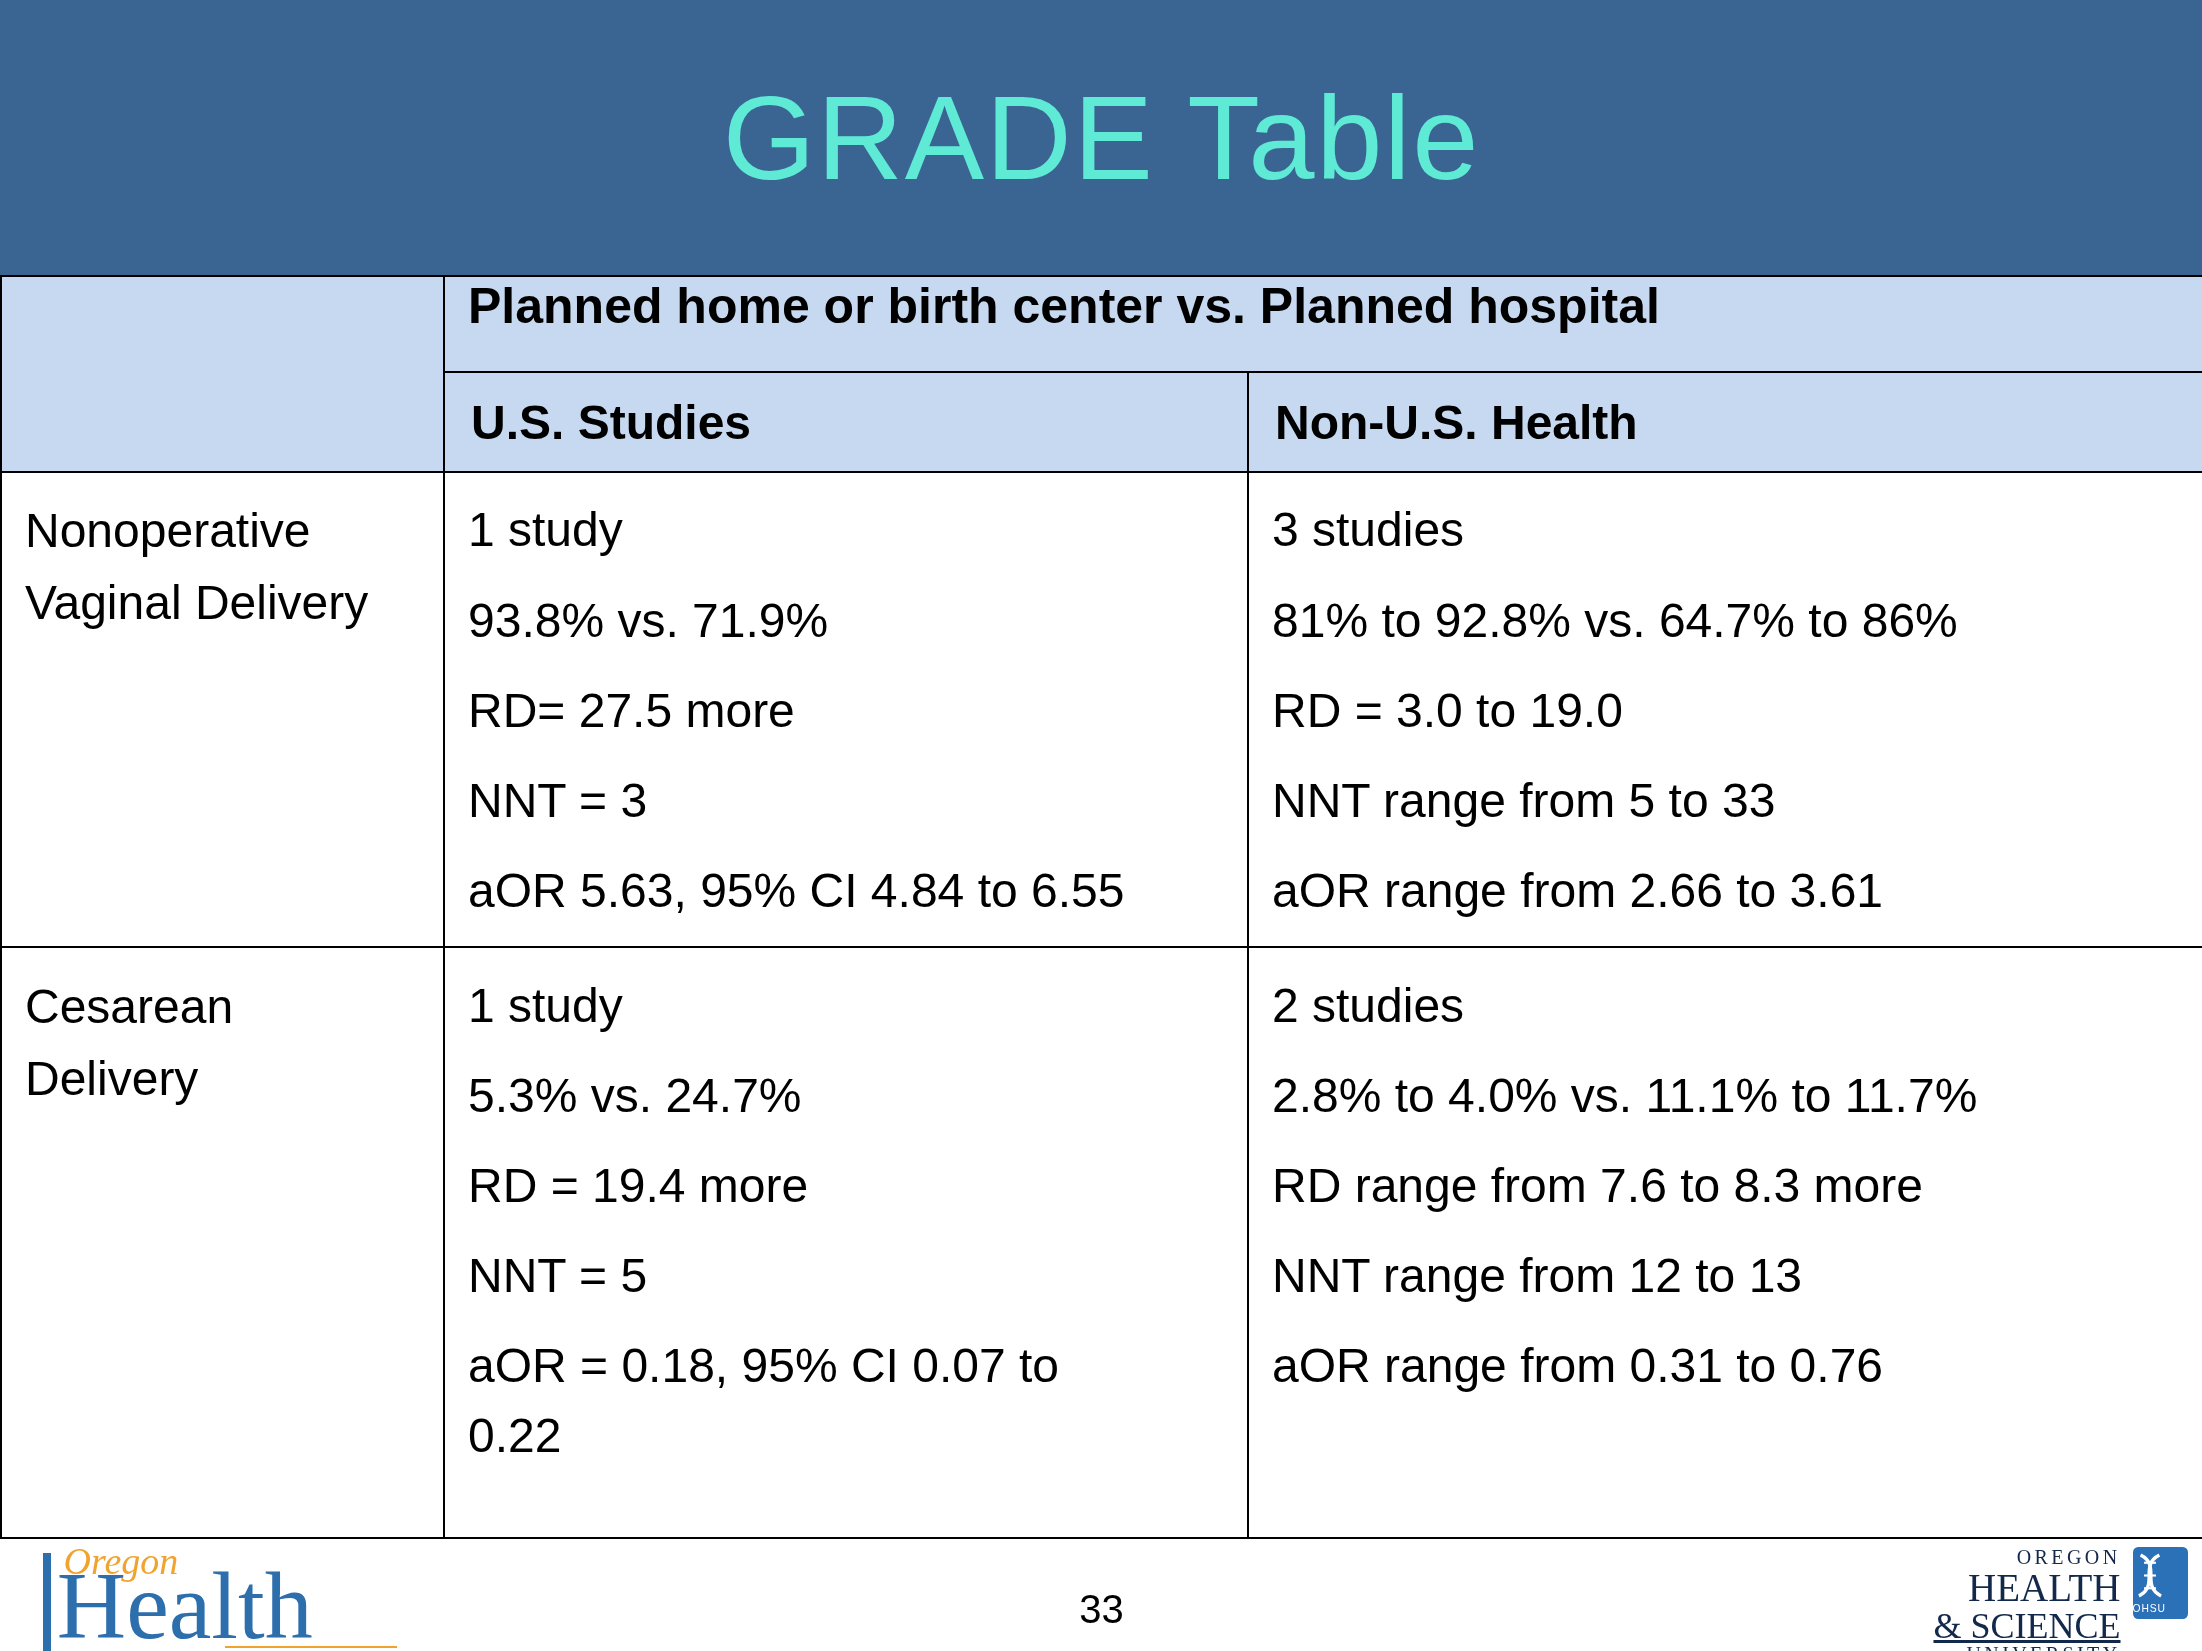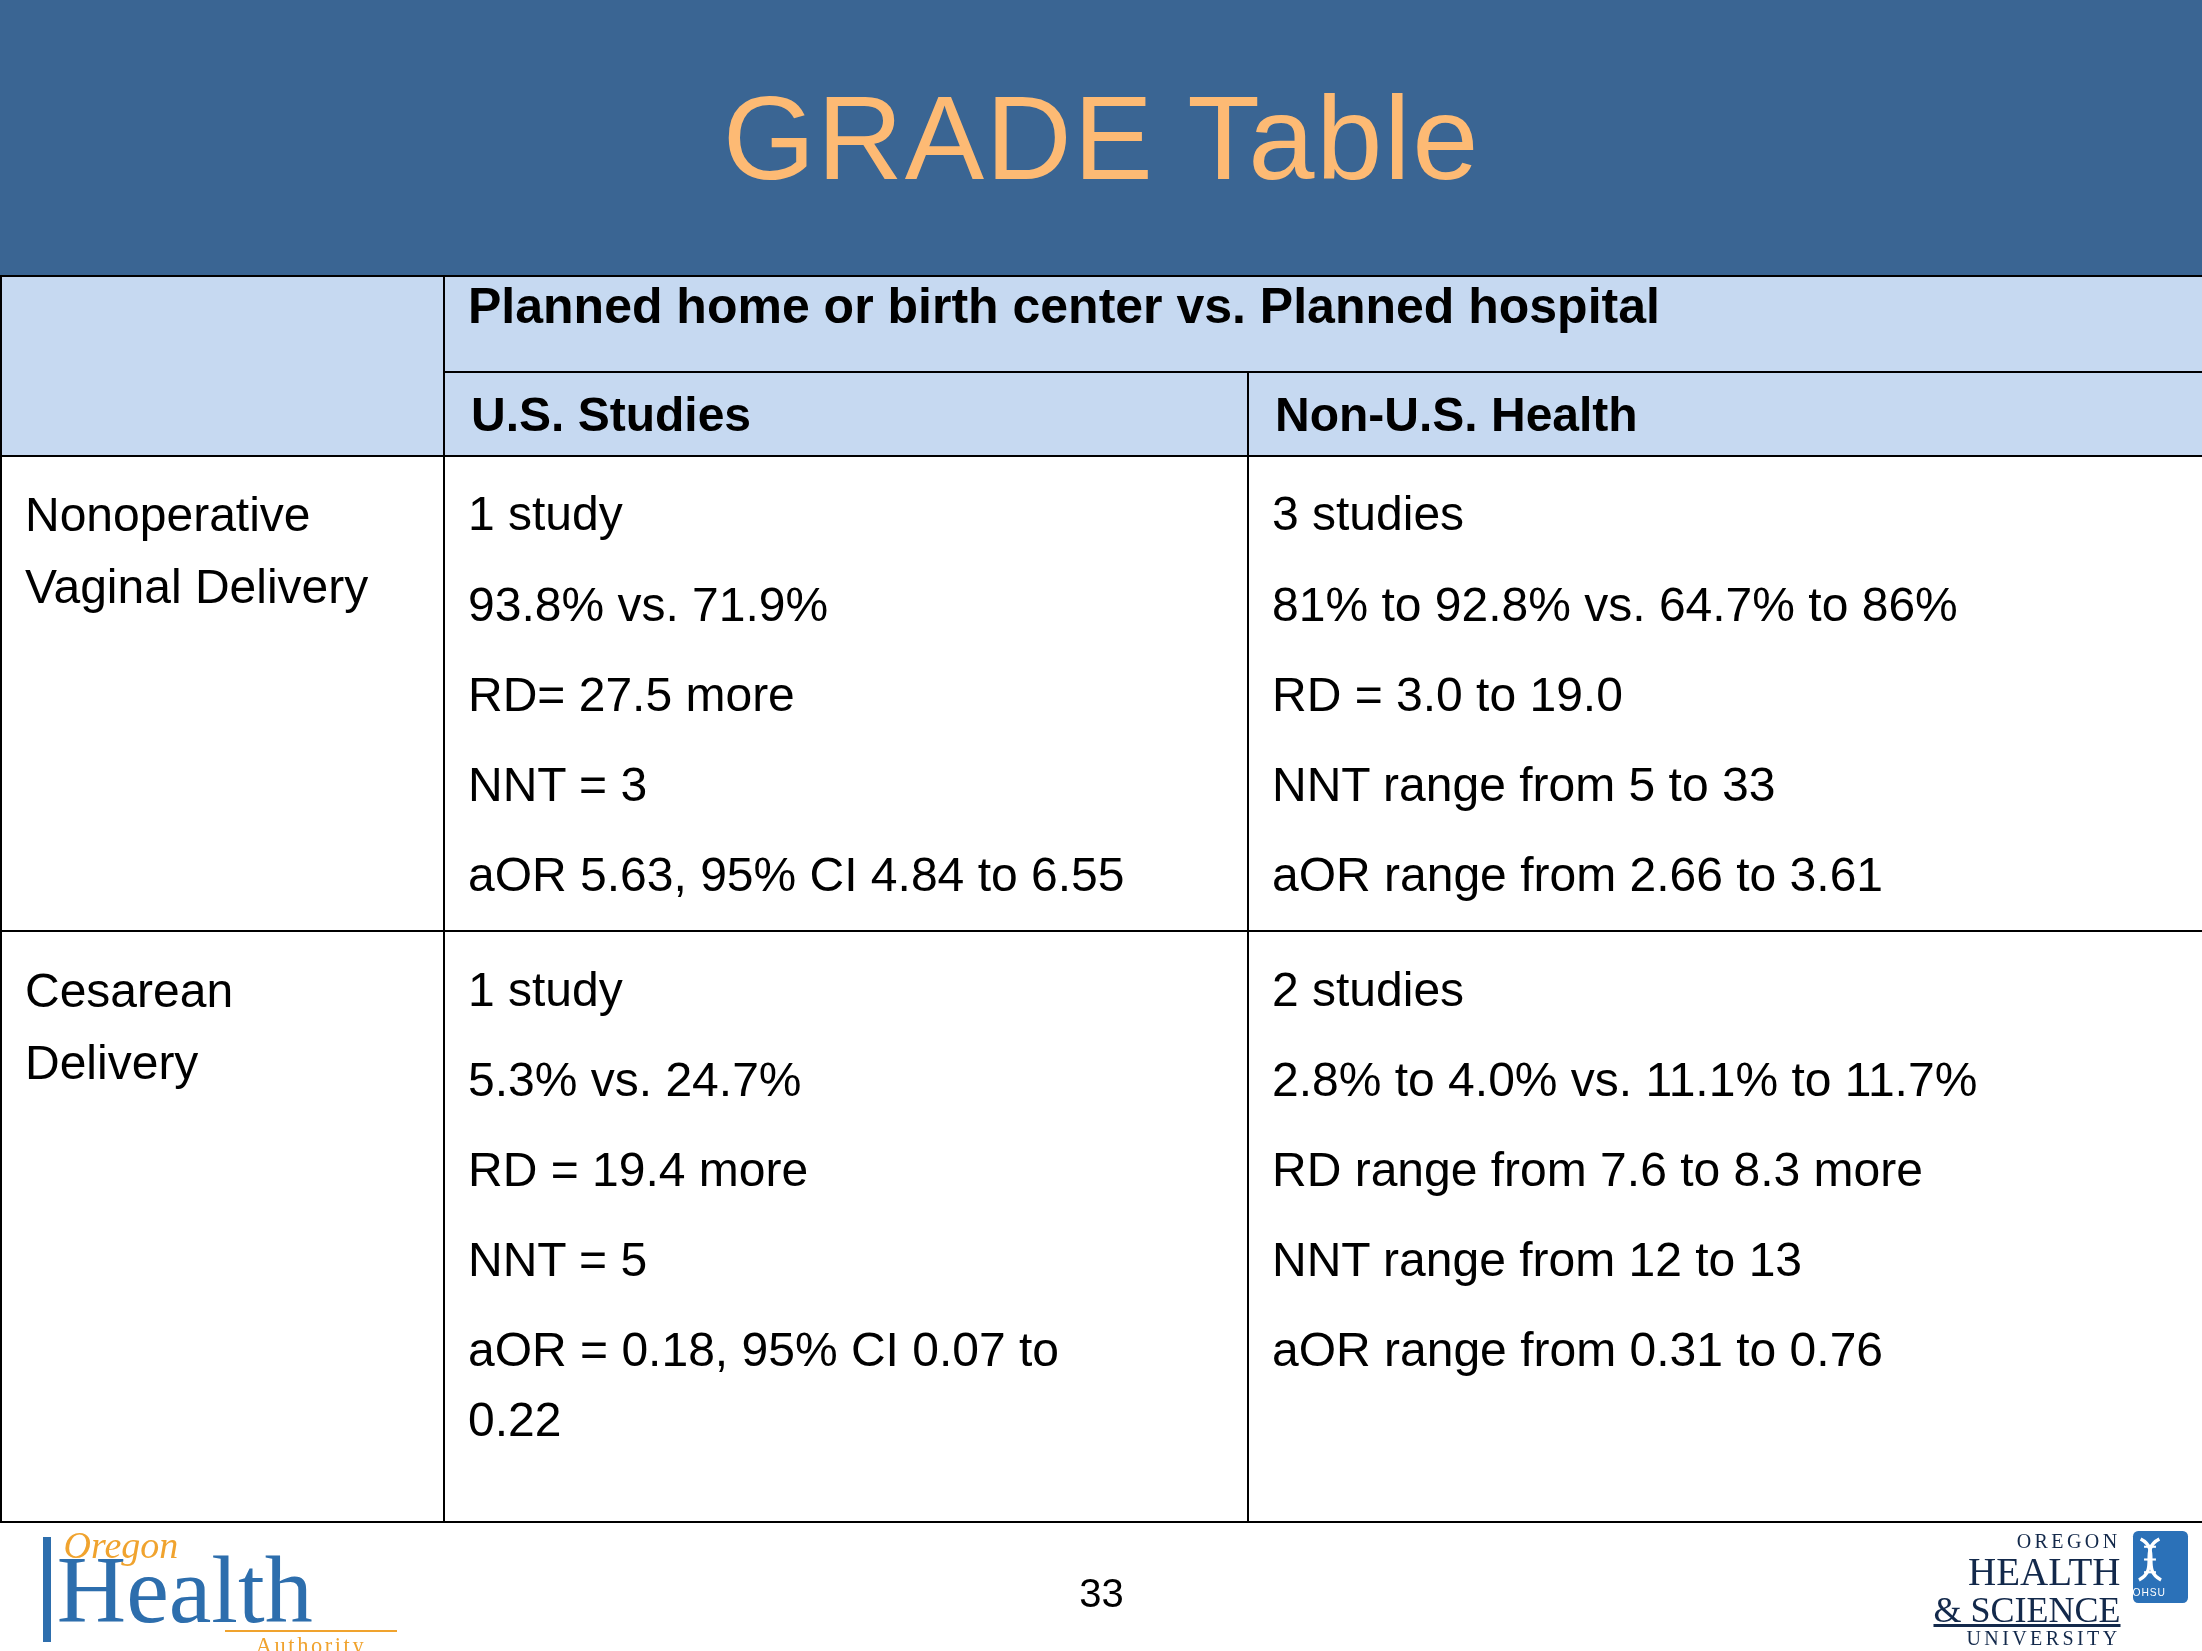--- a/index.html
+++ b/index.html
@@ -16,21 +16,21 @@
     overflow: hidden;
   }
 
   
   .title-band {
     height: 275px;
     background: #3A6593;
     display: flex; align-items: center; justify-content: center;
   }
   .title-band h1 {
-    color: #fdba74;
+    color: #5eead4;
     font-size: 119px;
     font-weight: 400;
     letter-spacing: 1.7px;
   }
 
   
   table.grade {
     width: 2203px;
     border-collapse: collapse;
     table-layout: fixed;
@@ -43,21 +43,21 @@
   }
   .hdr-bg { background: #C6D9F1; }
   th.merged-header {
     height: 96px;
     text-align: center;
     vertical-align: middle;
     font-size: 50px;
     font-weight: bold;
   }
   tr.sub-header th {
-    height: 84px;
+    height: 100px;
     vertical-align: middle;
     padding-left: 26px;
     font-size: 48px;
     font-weight: bold;
     margin-left: 24px;
   }
   td.corner { }
   tbody td {
     background: #ffffff;
     font-size: 48px;

